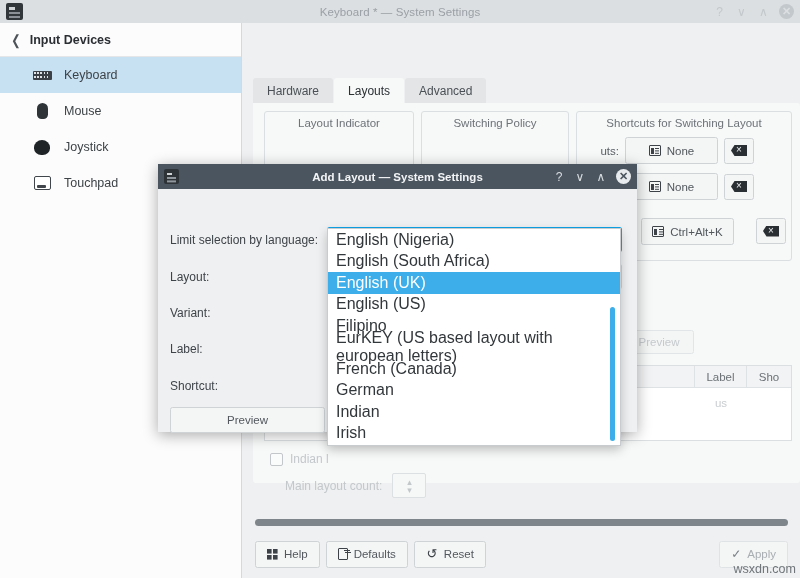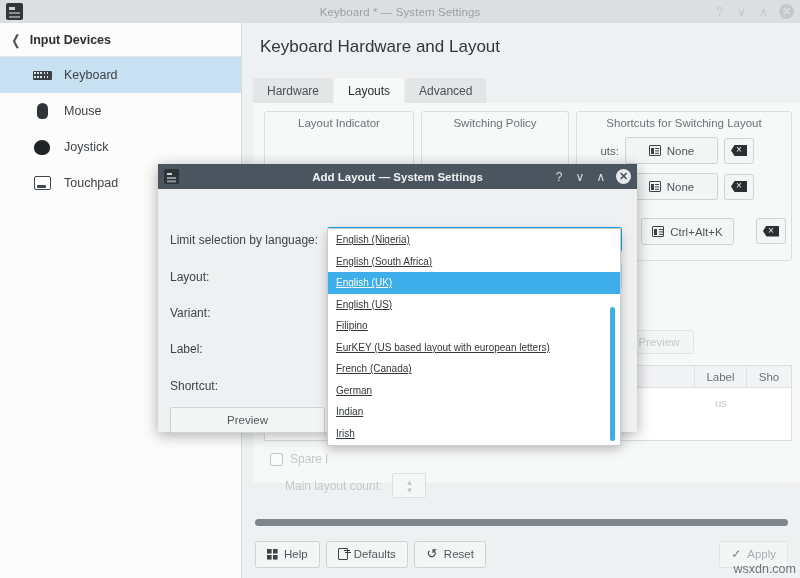--- a/index.html
+++ b/index.html
@@ -291,21 +291,21 @@
 
   
   .dd {
     position: absolute; left: 327px; top: 228px; width: 294px; height: 218px;
     background: #fff; border: 1px solid #c8ccce;
     box-shadow: 0 4px 10px rgba(0,0,0,.22);
     overflow: hidden;
   }
   .dd-item {
     height: 21.5px; display: flex; align-items: center;
-    padding-left: 8px; font-size: 10px; color: #32373b; text-decoration: underline;
+    padding-left: 8px; font-size: 16px; color: #32373b;
   }
   .dd-item.sel { background: #3daee9; color: #fff; }
   .dd-scroll {
     position: absolute; right: 5px; top: 78px; width: 5px; height: 134px;
     background: #3daee9; border-radius: 3px;
   }
 
   .watermark {
     position: absolute; right: 4px; bottom: 2px;
     font-size: 12.5px; color: #6f7579;
@@ -353,21 +353,20 @@
     </div>
     <div class="sb-item">
       <span class="sb-icon">
           <span class="ico-touch"></span>
         </span>
       <span>Touchpad</span>
     </div>
   </div>
 
   <div class="main">
-    <div class="page-title">Keyboard Hardware and Layout</div>
 
     <div class="tabbar">
       <div class="tab">Hardware</div>
       <div class="tab active">Layouts</div>
       <div class="tab">Advanced</div>
     </div>
 
     <div class="tabcontent">
 
       <div class="gbox" style="left:11px; top:8px; width:150px; height:150px;">
@@ -425,21 +424,21 @@
         </div>
         <div style="display:flex;height:30px;">
           <div class="tbl-cell" style="width:430px;"></div>
           <div class="tbl-cell" style="width:52px;">us</div>
           <div class="tbl-cell" style="width:44px;"></div>
         </div>
       </div>
 
       <div style="position:absolute; left:17px; top:349px; display:flex; align-items:center; gap:7px;">
         <span class="chk"></span>
-        <span style="font-size:12px;color:#c4c8cb;">Spare l</span>
+        <span style="font-size:12px;color:#c4c8cb;">Indian l</span>
       </div>
     </div>
 
     <div style="position:absolute; left:42px; top:450px; display:flex; align-items:center; gap:10px;">
       <span style="font-size:12px;color:#c4c8cb;">Main layout count:</span>
       <span class="spin">
         <span>▴</span>
         <span>▾</span>
       </span>
     </div>

